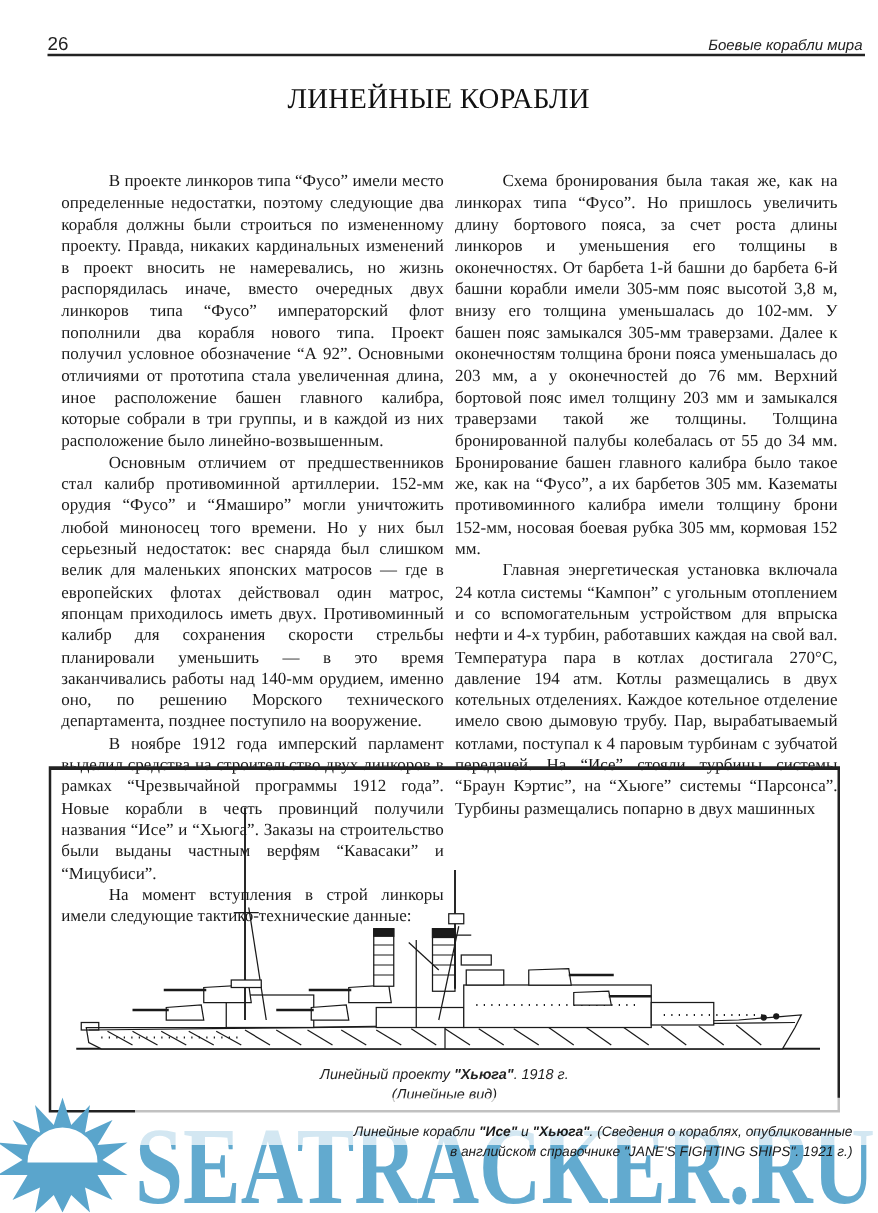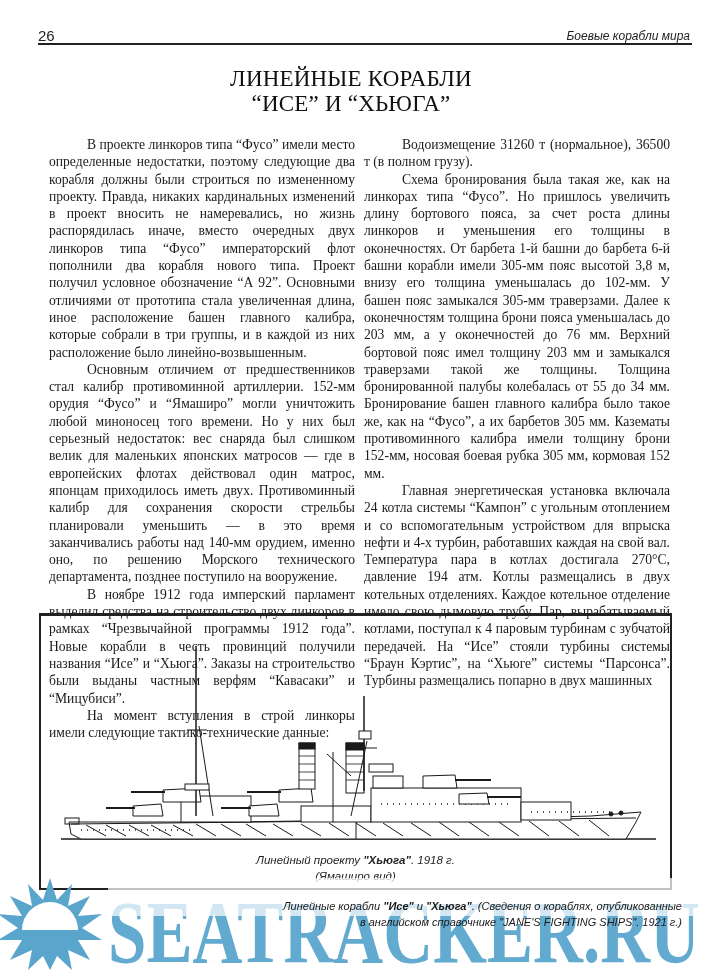--- a/index.html
+++ b/index.html
@@ -25,32 +25,30 @@
 <body>
 
 <div class="header">
   <span class="page-num">26</span>
   <span class="running-title">Боевые корабли мира</span>
 </div>
 <div class="header-rule"></div>
 
 <div class="title">
   <div>ЛИНЕЙНЫЕ КОРАБЛИ</div>
-  <div>“ИСЕ” И “ХЬЮГА”</div>
 </div>
 
 <div class="col col-left">
   <p>В проекте линкоров типа “Фусо” имели место определенные недостатки, поэтому следующие два корабля должны были строиться по измененному проекту. Правда, никаких кардинальных изменений в проект вносить не намеревались, но жизнь распорядилась иначе, вместо очередных двух линкоров типа “Фусо” императорский флот пополнили два корабля нового типа. Проект получил условное обозначение “А 92”. Основными отличиями от прототипа стала увеличенная длина, иное расположение башен главного калибра, которые собрали в три группы, и в каждой из них расположение было линейно-возвышенным.</p>
   <p>Основным отличием от предшественников стал калибр противоминной артиллерии. 152-мм орудия “Фусо” и “Ямаширо” могли уничтожить любой миноносец того времени. Но у них был серьезный недостаток: вес снаряда был слишком велик для маленьких японских матросов — где в европейских флотах действовал один матрос, японцам приходилось иметь двух. Противоминный калибр для сохранения скорости стрельбы планировали уменьшить — в это время заканчивались работы над 140-мм орудием, именно оно, по решению Морского технического департамента, позднее поступило на вооружение.</p>
   <p>В ноябре 1912 года имперский парламент выделил средства на строительство двух линкоров в рамках “Чрезвычайной программы 1912 года”. Новые корабли в честь провинций получили названия “Исе” и “Хьюга”. Заказы на строительство были выданы частным верфям “Кавасаки” и “Мицубиси”.</p>
   <p>На момент вступления в строй линкоры имели следующие тактико-технические данные:</p>
 </div>
 
 <div class="col col-right">
-  <p>Водоизмещение 31260 т (нормальное), 36500 т (в полном грузу).</p>
   <p>Схема бронирования была такая же, как на линкорах типа “Фусо”. Но пришлось увеличить длину бортового пояса, за счет роста длины линкоров и уменьшения его толщины в оконечностях. От барбета 1-й башни до барбета 6-й башни корабли имели 305-мм пояс высотой 3,8 м, внизу его толщина уменьшалась до 102-мм. У башен пояс замыкался 305-мм траверзами. Далее к оконечностям толщина брони пояса уменьшалась до 203 мм, а у оконечностей до 76 мм. Верхний бортовой пояс имел толщину 203 мм и замыкался траверзами такой же толщины. Толщина бронированной палубы колебалась от 55 до 34 мм. Бронирование башен главного калибра было такое же, как на “Фусо”, а их барбетов 305 мм. Казематы противоминного калибра имели толщину брони 152-мм, носовая боевая рубка 305 мм, кормовая 152 мм.</p>
   <p>Главная энергетическая установка включала 24 котла системы “Кампон” с угольным отоплением и со вспомогательным устройством для впрыска нефти и 4-х турбин, работавших каждая на свой вал. Температура пара в котлах достигала 270°С, давление 194 атм. Котлы размещались в двух котельных отделениях. Каждое котельное отделение имело свою дымовую трубу. Пар, вырабатываемый котлами, поступал к 4 паровым турбинам с зубчатой передачей. На “Исе” стояли турбины системы “Браун Кэртис”, на “Хьюге” системы “Парсонса”. Турбины размещались попарно в двух машинных</p>
 </div>
 
 <div class="figure">
   <svg class="ship" viewBox="0 0 613 230" xmlns="http://www.w3.org/2000/svg" fill="none" stroke="#1a1a1a" stroke-width="1">
 
     <line x1="10" y1="213" x2="605" y2="213" stroke-width="1.5"></line>
 
     <path d="M18 196 L20 208 L30 213 L575 213 L585 196 L590 186 L540 190 L470 192 L180 196 Z" fill="#fff"></path>
@@ -138,21 +136,21 @@
     <rect x="308" y="105" width="12" height="8" fill="#fff"></rect>
     <line x1="302" y1="122" x2="326" y2="122"></line>
     <rect x="318" y="138" width="24" height="8" fill="#fff"></rect>
     <rect x="322" y="150" width="30" height="12" fill="#fff"></rect>
 
     <circle cx="560" cy="188" r="2" fill="#1a1a1a"></circle>
     <circle cx="570" cy="187" r="2" fill="#1a1a1a"></circle>
   </svg>
   <div class="fig-caption">
     <div><span>Линейный проекту </span><b>"Хьюга"</b><span>. 1918 г.</span></div>
-    <div>(Ямаширо вид)</div>
+    <div>(Линейные вид)</div>
   </div>
 </div>
 
 <svg class="watermark" viewBox="0 0 702 92" xmlns="http://www.w3.org/2000/svg">
   <g fill="#5aa5cc">
     <polygon points="50,0 57,22 72,6 68,28 90,18 78,38 102,36 82,50 102,62 78,62 90,82 68,72 72,92 57,78 50,92 43,78 28,92 32,72 10,82 22,62 -2,62 18,50 -2,36 22,38 10,18 32,28 28,6 43,22"></polygon>
     <path d="M22 52 A28 28 0 0 1 78 52 Z" fill="#ffffff"></path>
   </g>
   <text x="108" y="84" font-family="Liberation Serif, serif" font-weight="bold" font-size="88" fill="#5aa5cc" fill-opacity="0.95" textLength="592" lengthAdjust="spacingAndGlyphs">SEATRACKER.RU</text>
   <rect x="108" y="0" width="594" height="38" fill="#ffffff" fill-opacity="0.72"></rect>

